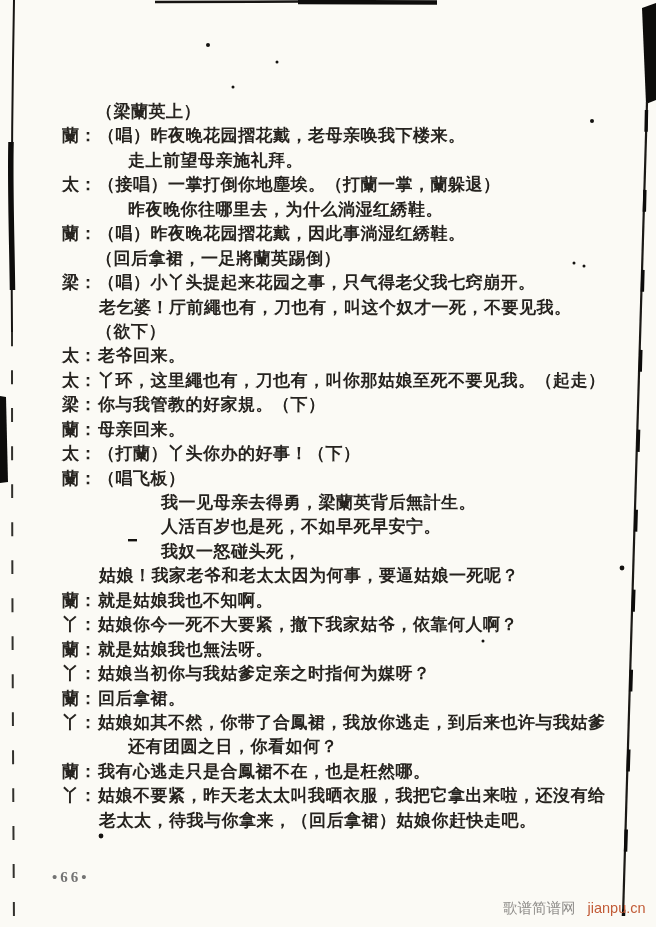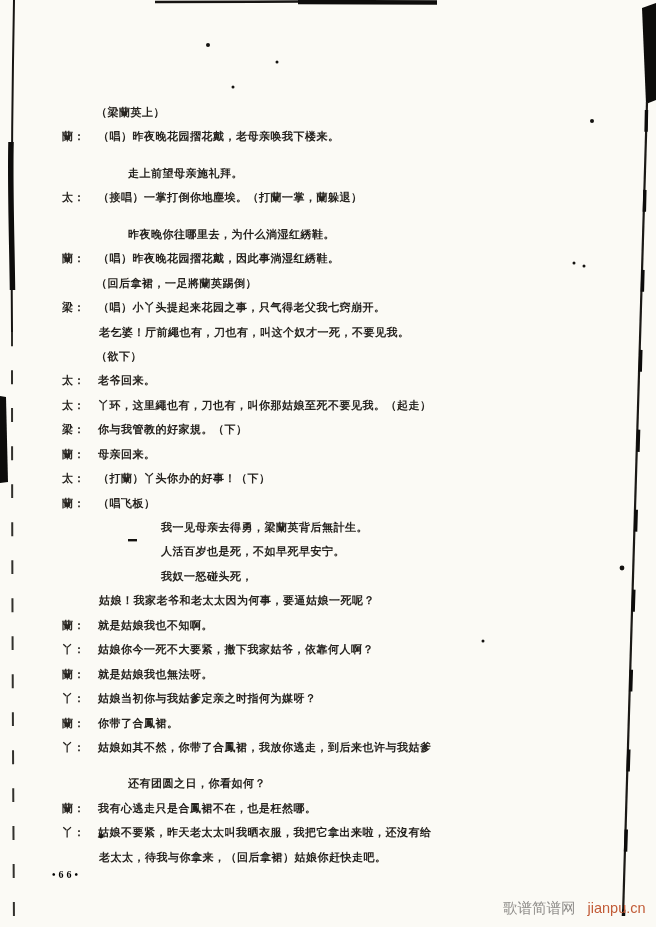--- a/index.html
+++ b/index.html
@@ -9,31 +9,31 @@
     width:656px;height:927px;
     background:#fbfaf5;
     overflow:hidden;
     font-family:"Liberation Serif","DejaVu Serif",serif;
     color:#26231f;
   }
   .artifacts{position:absolute;left:0;top:0;width:656px;height:927px;pointer-events:none;}
   .text-block{position:absolute;left:62px;top:100px;width:575px;}
   .line{
     height:24.45px;line-height:24.45px;
-    font-size:11px;font-weight:600;letter-spacing:0.5px;
+    font-size:17px;font-weight:600;letter-spacing:0.5px;
     white-space:nowrap;
   }
   .line .speaker{display:inline-block;width:36px;}
   .ind-stage{padding-left:34px;}
-  .ind-cont{padding-left:66px;margin-top:12px;}
+  .ind-cont{padding-left:66px;}
   .ind-cont2{padding-left:37px;}
   .ind-verse{padding-left:99px;}
   .page-number{
     position:absolute;left:52px;top:869px;
-    font-size:10px;letter-spacing:3px;color:#000000;font-weight:600;
+    font-size:15px;letter-spacing:3px;color:#737373;font-weight:600;
   }
   .watermark{
     position:absolute;left:503px;top:899px;
     font-family:"Liberation Sans","DejaVu Sans",sans-serif;
     font-size:14.5px;white-space:nowrap;
   }
   .wm-name{color:#8f8d8a;}
   .wm-url{color:#c25c38;margin-left:12px;}
 </style>
 </head>
@@ -89,21 +89,21 @@
       <div class="line ind-none"><span class="speaker">太：</span><span class="text">（打蘭）丫头你办的好事！（下）</span></div>
       <div class="line ind-none"><span class="speaker">蘭：</span><span class="text">（唱飞板）</span></div>
       <div class="line ind-verse"><span class="text">我一见母亲去得勇，梁蘭英背后無計生。</span></div>
       <div class="line ind-verse"><span class="text">人活百岁也是死，不如早死早安宁。</span></div>
       <div class="line ind-verse"><span class="text">我奴一怒碰头死，</span></div>
       <div class="line ind-cont2"><span class="text">姑娘！我家老爷和老太太因为何事，要逼姑娘一死呢？</span></div>
       <div class="line ind-none"><span class="speaker">蘭：</span><span class="text">就是姑娘我也不知啊。</span></div>
       <div class="line ind-none"><span class="speaker">丫：</span><span class="text">姑娘你今一死不大要紧，撤下我家姑爷，依靠何人啊？</span></div>
       <div class="line ind-none"><span class="speaker">蘭：</span><span class="text">就是姑娘我也無法呀。</span></div>
       <div class="line ind-none"><span class="speaker">丫：</span><span class="text">姑娘当初你与我姑爹定亲之时指何为媒呀？</span></div>
-      <div class="line ind-none"><span class="speaker">蘭：</span><span class="text">你带了合鳳裙。</span></div>
+      <div class="line ind-none"><span class="speaker">蘭：</span><span class="text">回后拿裙。</span></div>
       <div class="line ind-none"><span class="speaker">丫：</span><span class="text">姑娘如其不然，你带了合鳳裙，我放你逃走，到后来也许与我姑爹</span></div>
       <div class="line ind-cont"><span class="text">还有团圆之日，你看如何？</span></div>
       <div class="line ind-none"><span class="speaker">蘭：</span><span class="text">我有心逃走只是合鳳裙不在，也是枉然哪。</span></div>
       <div class="line ind-none"><span class="speaker">丫：</span><span class="text">姑娘不要紧，昨天老太太叫我晒衣服，我把它拿出来啦，还沒有给</span></div>
       <div class="line ind-cont2"><span class="text">老太太，待我与你拿来，（回后拿裙）姑娘你赶快走吧。</span></div>
     </div>
 
   <div class="page-number">•66•</div>
 
   <div class="watermark">

